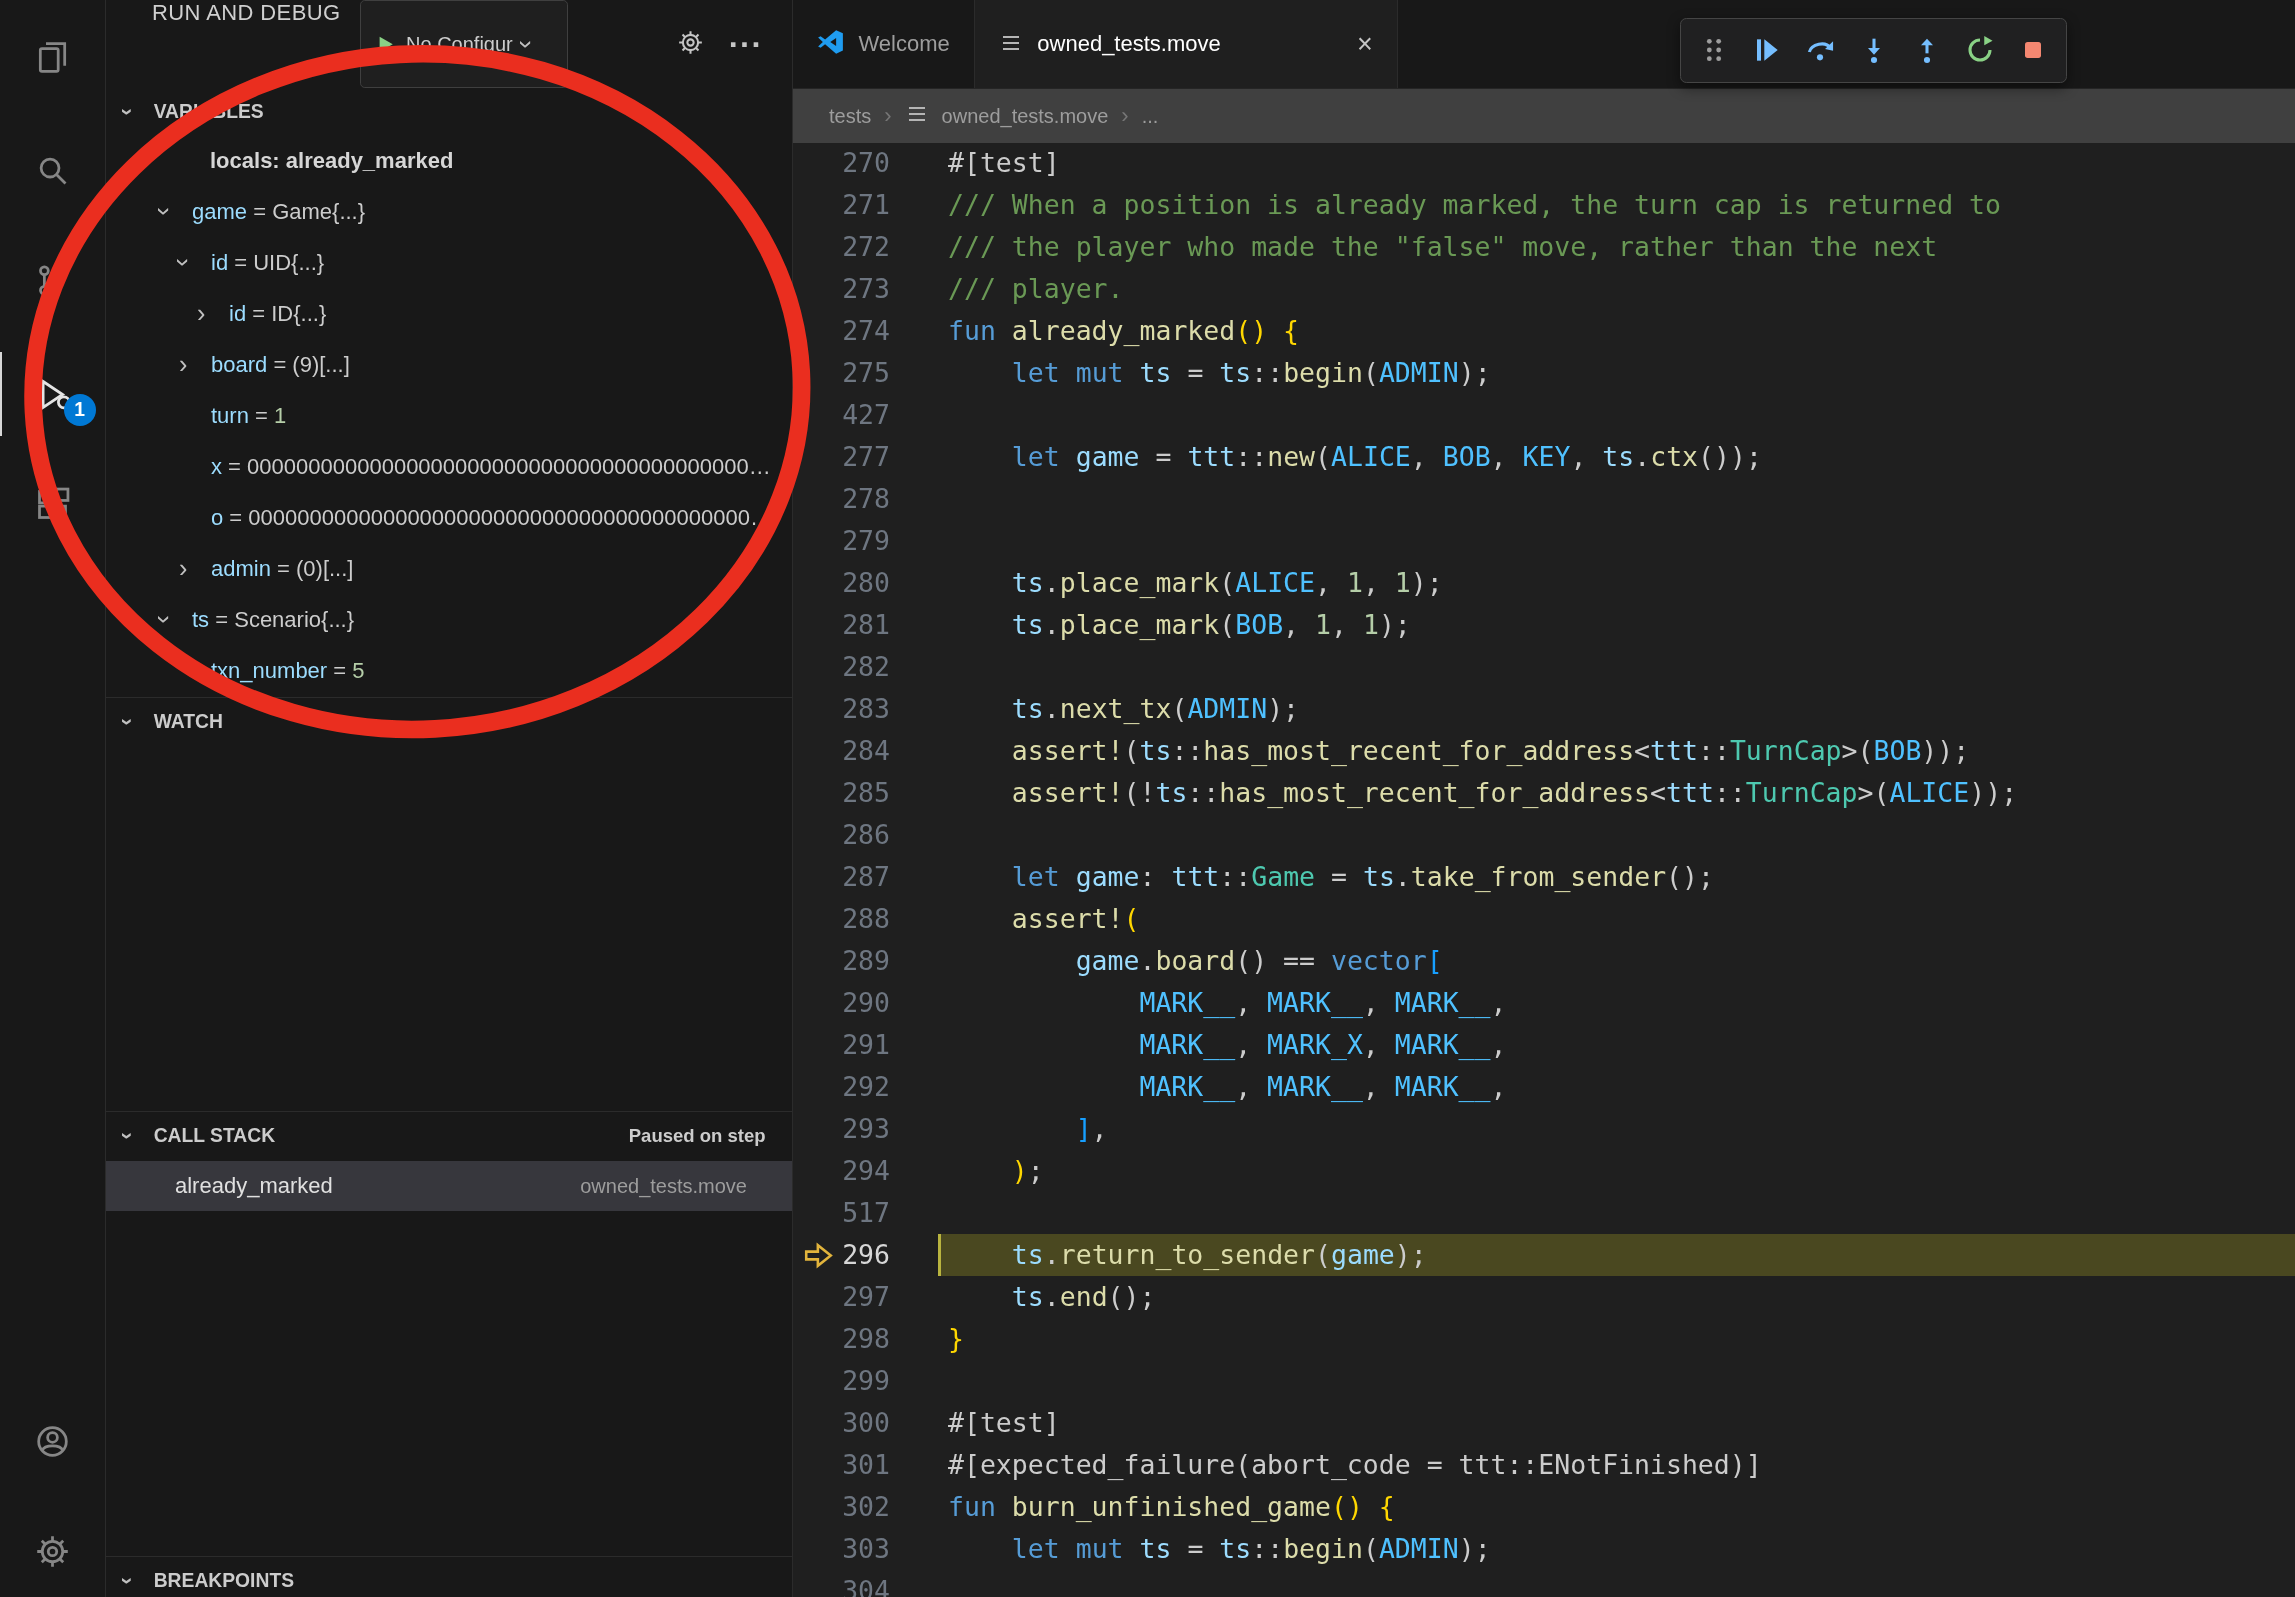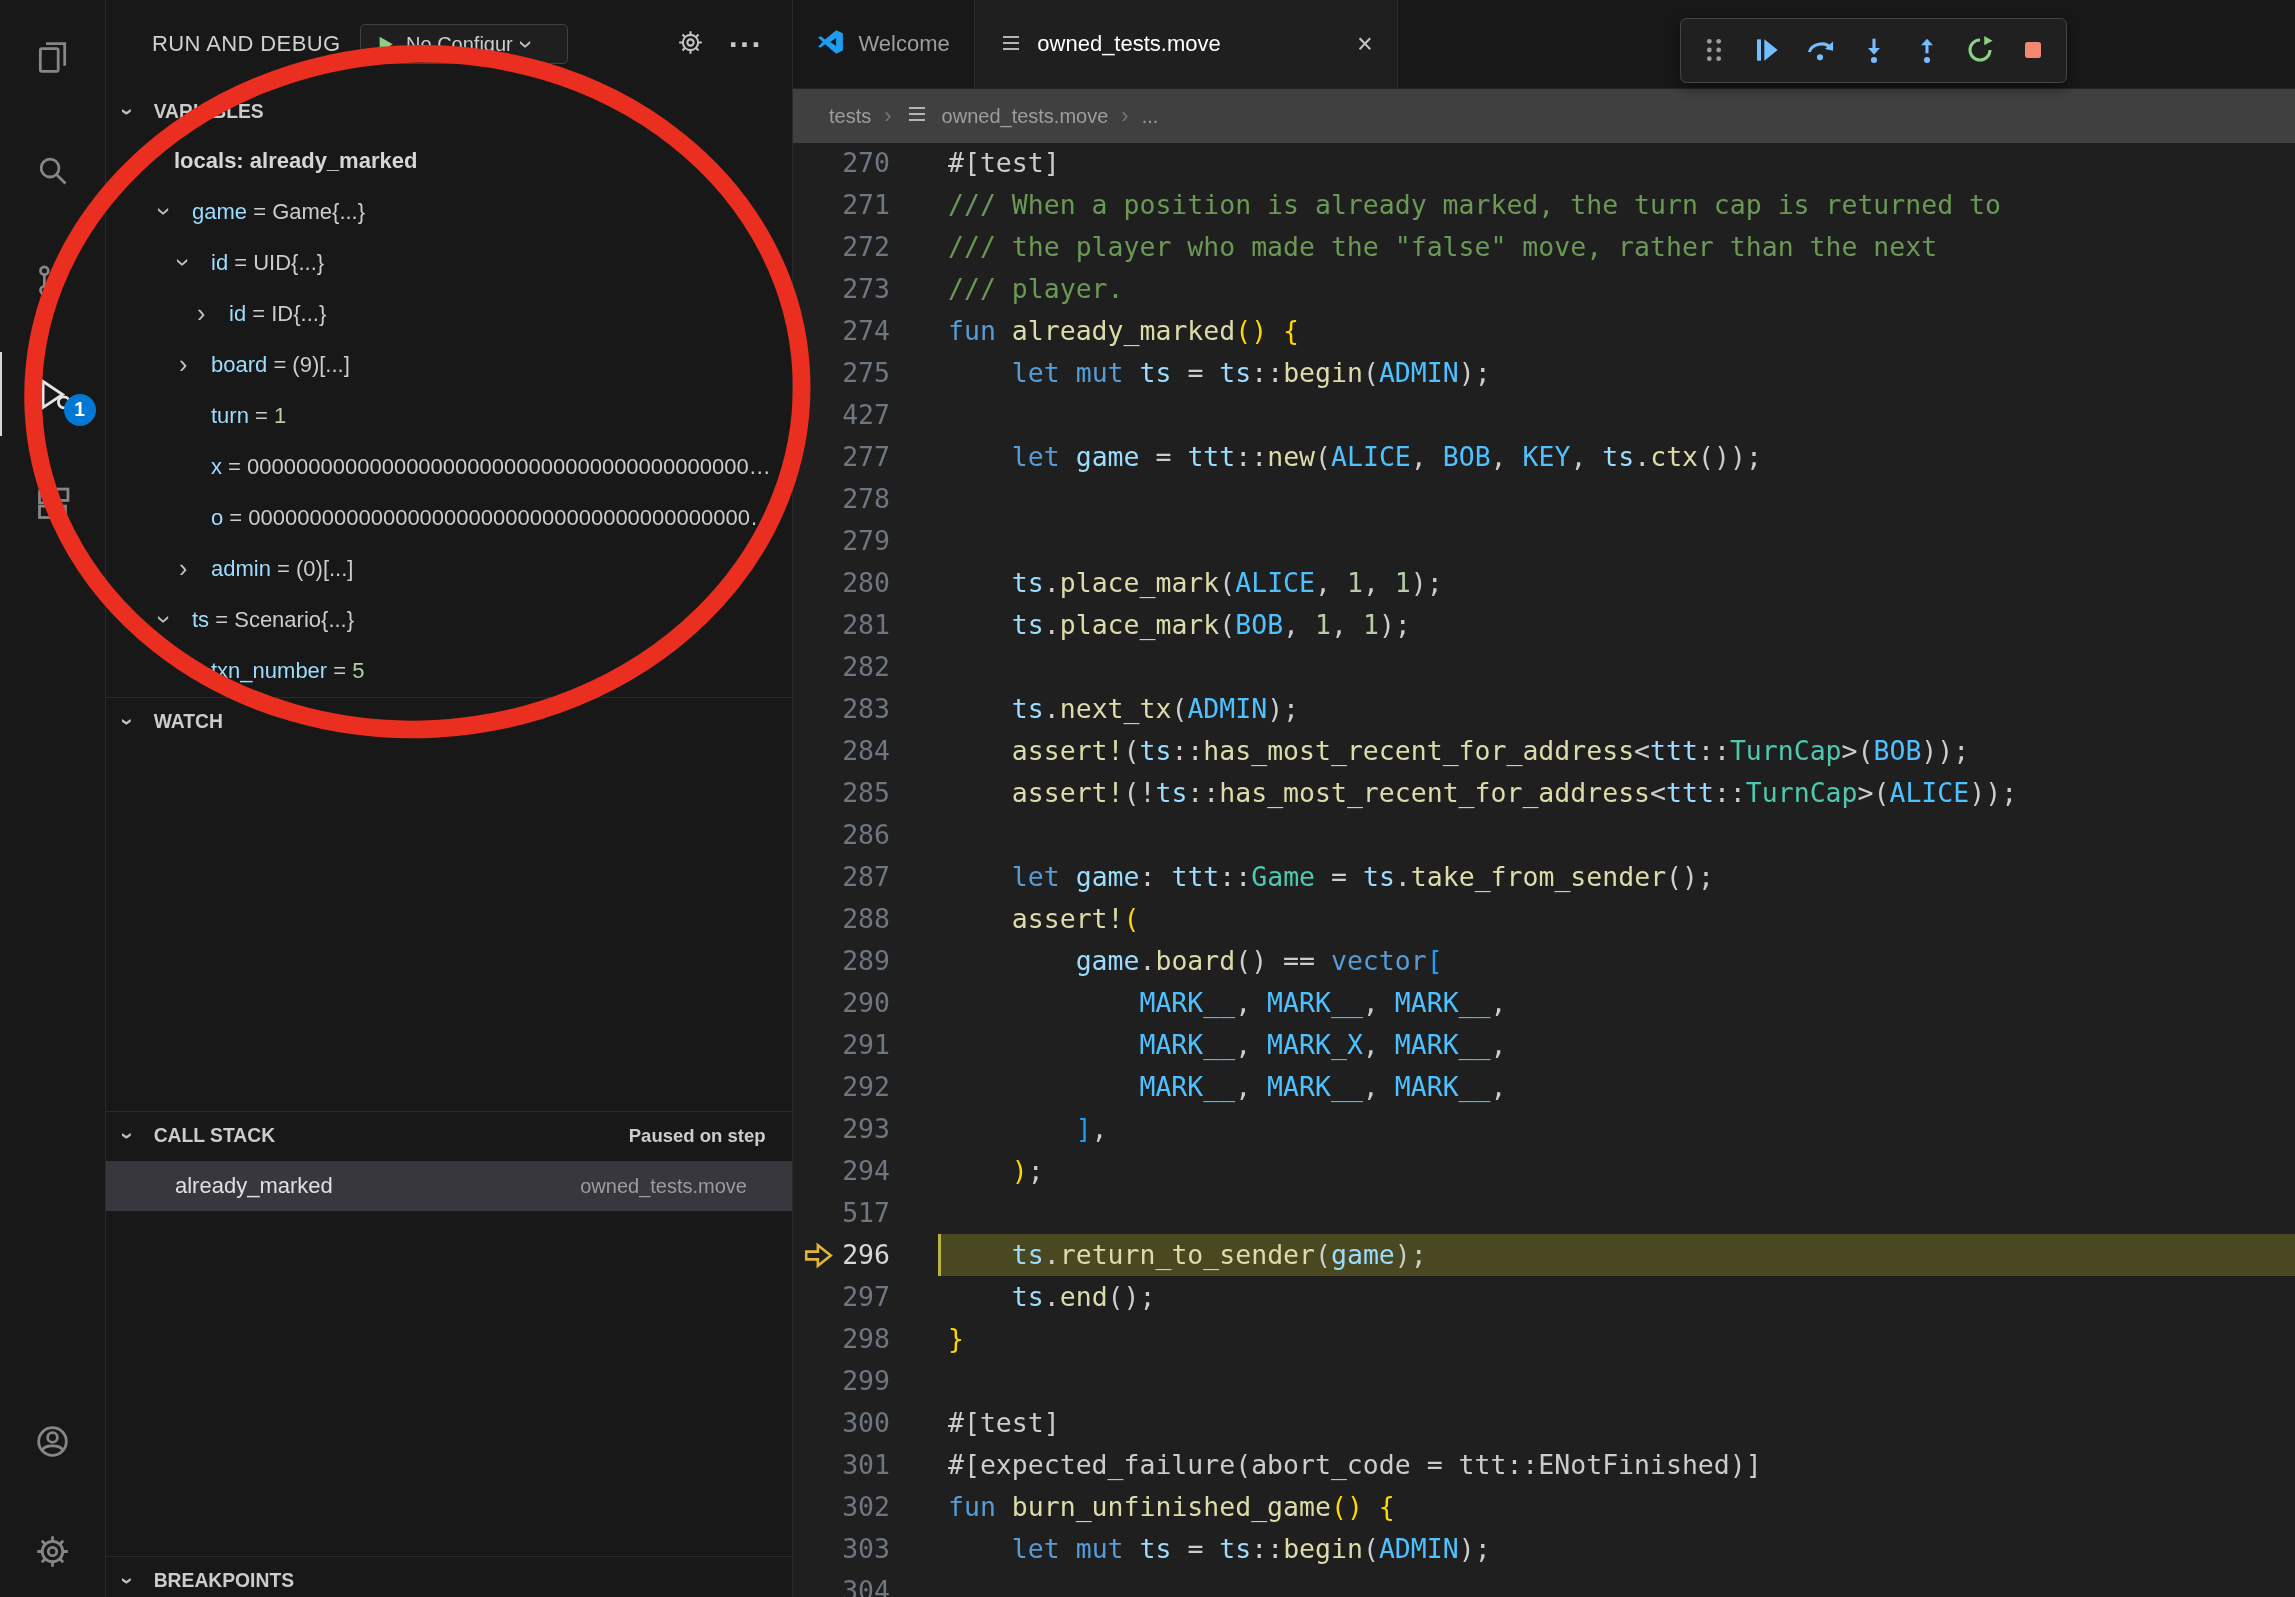--- a/index.html
+++ b/index.html
@@ -10,21 +10,21 @@
   }
   
   .activitybar{position:absolute;left:0;top:0;width:105px;height:100%;background:#181818;border-right:0.8px solid #2b2b2b;z-index:5}
   .ab-item{position:absolute;left:0;width:105px;height:84px;display:flex;align-items:center;justify-content:center}
   .ab-item svg{width:39px;height:39px;stroke:#868686;fill:none;stroke-width:1.7}
   .ab-item.active svg{stroke:#e4e4e4}
   .ab-item.active{border-left:2.4px solid #d7d7d7}
   .ab-badge{position:absolute;right:11.3px;bottom:9.7px;width:32px;height:32px;border-radius:50%;background:#0078d4;color:#fff;font-size:19.3px;display:flex;align-items:center;justify-content:center;font-weight:600}
   
   .sidebar{position:absolute;left:105px;top:0;width:687px;height:100%;background:#181818;border-right:0.8px solid #2b2b2b;z-index:4}
-  .side-header{height:88px;display:flex;align-items:center;padding:0 29px 0 47px;gap:19.3px}
+  .side-header{height:88px;display:flex;padding:0 29px 0 47px;gap:19.3px}
   .side-title{font-size:22px;letter-spacing:0.4px;color:#cfcfcf;font-weight:500;white-space:nowrap}
   .cfg-dropdown{display:flex;align-items:center;gap:9.7px;padding:6.4px 13px;border:0.8px solid #3f3f3f;border-radius:4.8px;background:#1f1f1f;cursor:pointer}
   .cfg-dropdown .lbl{font-size:20px;color:#cccccc;white-space:nowrap}
   .hdr-actions{margin-left:auto;display:flex;align-items:center;gap:24px}
   .gear-btn svg{width:29px;height:29px;stroke:#c5c5c5;fill:none;stroke-width:1.7}
   .dots::before{content:"···";font-size:32px;font-weight:700;color:#c5c5c5;letter-spacing:0.8px}
   .chev{display:inline-flex;width:32px;flex:none;color:#c0c0c0;font-size:25px;line-height:1}
   .chev.down::before{content:"\203A";display:inline-block;transform:rotate(90deg)}
   .chev.right::before{content:"\203A";display:inline-block}
   .sec-h{position:absolute;left:0;right:0;height:47px;display:flex;align-items:center;padding-left:17.7px;font-size:19.3px;font-weight:700;color:#cccccc;background:#181818}
@@ -148,21 +148,21 @@
       <span class="dots"></span>
     </span>
   </div>
 
   <div class="sec-h" style="top:88px">
     <span class="chev down"></span>
     <span>VARIABLES</span>
   </div>
 
   <div class="vars-tree">
-      <div class="tree-row" style="padding-left: 37px;">
+      <div class="tree-row" style="padding-left: 37px; gap: 36px;">
         <span class="chev down"></span>
         <span class="tree-text">
           <span class="scope-label">locals: already_marked</span>
         </span>
       </div>
       <div class="tree-row" style="padding-left: 55px;">
         <span class="chev down"></span>
         <span class="tree-text">
           <span class="var-name">game</span>
           <span class="var-eq"> = </span>

